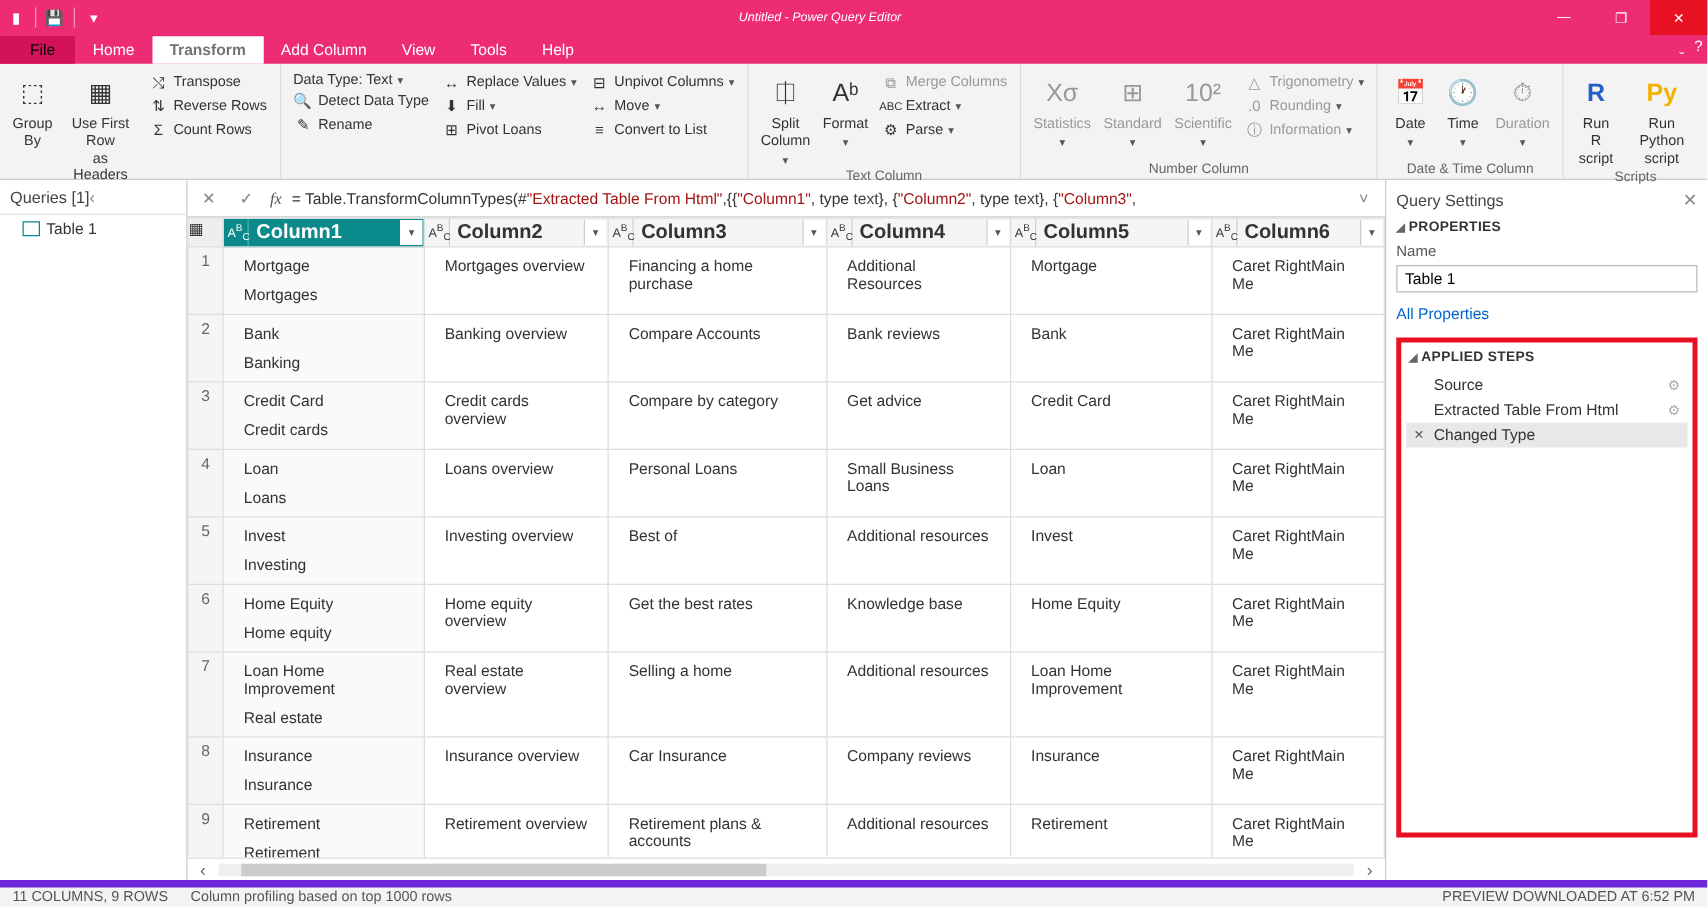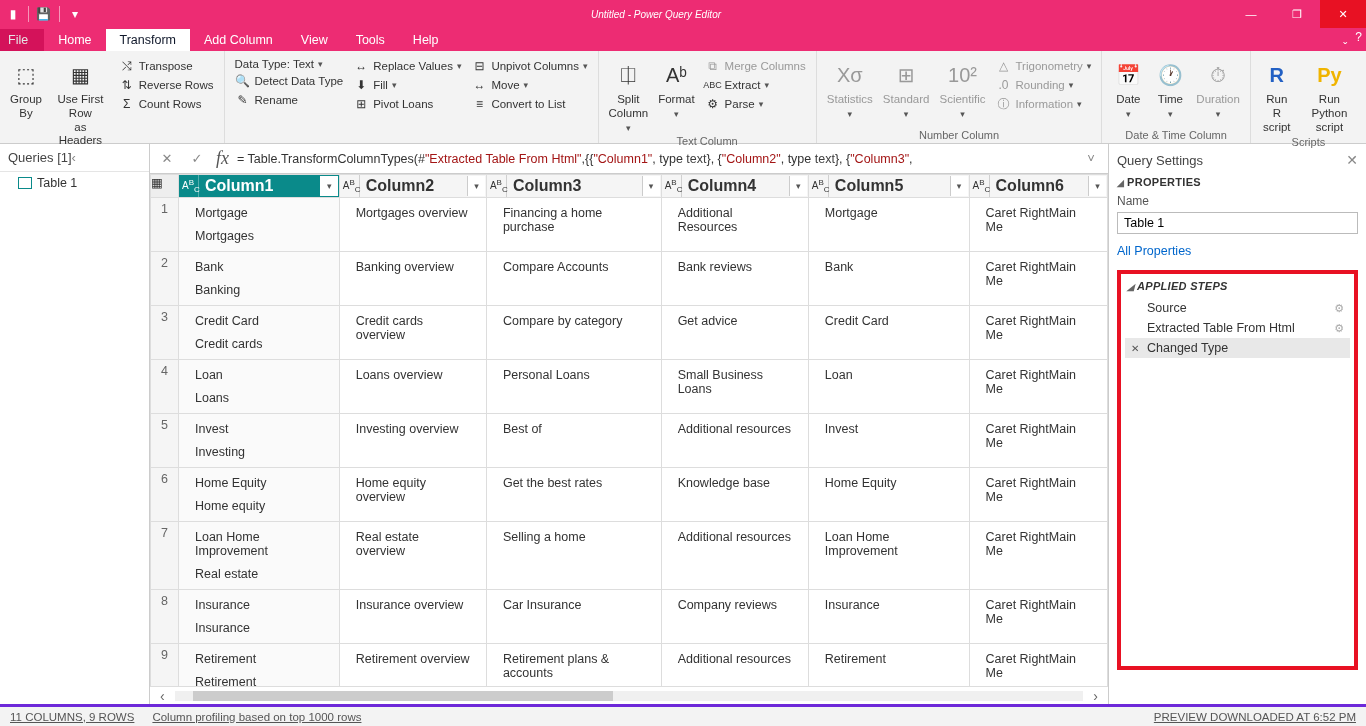--- a/index.html
+++ b/index.html
@@ -11,22 +11,22 @@
 .titlebar-left .qat-icon { width: 18px; height: 18px; display:flex; align-items:center; justify-content:center; font-size:12px; }
 .titlebar .qat-sep { width:1px; height:16px; background: rgba(255,255,255,0.5); margin: 0 2px;}
 .titlebar-title { flex: 1; text-align: center; font-size: 10px; font-style: italic; }
 .titlebar-right { display: flex; }
 .win-btn { width: 46px; height: 28px; display: flex; align-items:center; justify-content:center; color:#fff; font-size:11px;}
 .win-btn.close { background: #e81123; }
 
 
 .tabbar { height: 23px; background: #ed2c73; display: flex; align-items: flex-end; padding-left: 0; position: relative; }
 .tab { padding: 4px 14px; font-size: 12.5px; color: #fff; cursor: pointer; }
-.tab.file { background: #d4125a; color:#e5e5e5; padding-left:8px; padding-right:16px;}
-.tab.active { background: #fff; color: #0f172a; }
+.tab.file { background: #d4125a; color:#000000; padding-left:24px; padding-right:16px;}
+.tab.active { background: #fff; color: #737373; font-weight: bold; }
 .tabbar-right { position:absolute; right:4px; top:2px; display:flex; gap:8px; color:#fff; font-size:12px;}
 
 
 .ribbon { height: 93px; background: #f3f3f3; border-bottom: 1px solid #ccc; display: flex; }
 .ribbon-group { border-right: 1px solid #ddd; padding: 2px 6px 0 6px; display:flex; flex-direction:column; justify-content:space-between; }
 .ribbon-group-content { display:flex; gap:2px; flex:1; align-items:flex-start; padding-top:4px;}
 .ribbon-group-label { text-align:center; font-size:11px; color:#666; padding-bottom:2px;}
 .rbtn-big { display:flex; flex-direction:column; align-items:center; padding:2px 4px; cursor:pointer; font-size:11.5px; text-align:center; line-height:1.2; gap:2px;}
 .rbtn-big .ricon { width:32px; height:32px; display:flex; align-items:center; justify-content:center; font-size:20px;}
 .rbtn-small-col { display:flex; flex-direction:column; gap:1px;}
@@ -38,21 +38,21 @@
 
 .content { display:flex; height: calc(726px - 28px - 23px - 93px - 22px); }
 .queries-pane { width:150px; border-right:1px solid #ccc; background:#fff; }
 .queries-header { padding:6px 8px; font-size:13px; color:#444; display:flex; align-items:center; border-bottom:1px solid #e5e5e5;}
 .queries-item { padding:4px 8px 4px 18px; font-size:12.5px; display:flex; align-items:center; gap:5px; cursor:pointer;}
 .queries-item .qicon { width:14px; height:12px; border:1px solid #0a8a8a; display:inline-block;}
 
 .main-pane { flex:1; display:flex; flex-direction:column; overflow:hidden;}
 .formula-bar { height:30px; border-bottom:1px solid #ccc; display:flex; align-items:center; padding:0 6px; gap:8px; font-size:13px;}
 .formula-bar .fx-btn { width:22px; height:22px; display:flex; align-items:center; justify-content:center; color:#888; cursor:pointer;}
-.formula-bar .fx-label { font-style:italic; font-family:"Segoe UI"; font-size:18px; color:#555;}
+.formula-bar .fx-label { font-style:italic; font-family:"Segoe UI"; font-size:13px; color:#555;}
 .formula-input { flex:1; font-family:Consolas,monospace; font-size:12.5px; white-space:nowrap; overflow:hidden;}
 .formula-input .kw { color:#404040;}
 .formula-input .str { color:#a31515;}
 
 .grid-wrap { flex:1; overflow:hidden; position:relative;}
 .grid { border-collapse:collapse; width:100%;}
 .grid th, .grid td { border:1px solid #ddd; font-size:12.5px; text-align:left; vertical-align:top; }
 .grid th { background:#f5f5f5; font-weight:normal; padding:0; height:22px;}
 .grid th.rownum-h { width:28px; background:#eee;}
 .grid th.col1 { background:#0a8a8a; color:#fff;}
@@ -80,28 +80,28 @@
 .settings-pane { width:258px; border-left:1px solid #ccc; padding:6px 8px; position:relative;}
 .settings-header { font-size:13px; color:#444; display:flex; justify-content:space-between; align-items:flex-end; padding:2px 0 8px;}
 .settings-close { color:#888; cursor:pointer; font-size:14px;}
 .prop-title { font-size:11px; font-weight:700; color:#333; letter-spacing:0.3px;}
 .prop-title::before { content:"◢ "; font-size:9px; color:#666;}
 .prop-sub { font-size:12px; color:#555; margin-top:6px;}
 .prop-input { width:100%; border:1px solid #bbb; padding:3px 6px; font-size:12.5px; margin-top:4px;}
 .prop-link { color:#0066cc; font-size:12.5px; margin-top:10px; cursor:pointer;}
 
 .applied-box { border:4px solid #e81123; margin-top:12px; padding:6px 4px 4px; height:400px;}
-.applied-box .prop-title { margin-bottom:6px; padding-left:2px;font-style:italic;}
+.applied-box .prop-title { margin-bottom:6px; padding-left:2px;}
 .step { padding:3px 6px 3px 22px; font-size:12.5px; cursor:pointer; display:flex; justify-content:space-between; align-items:center;}
 .step .gear { color:#aaa; font-size:11px;}
 .step.selected { background:#e8e8e8; position:relative; padding-left:22px;}
 .step.selected::before { content:"✕"; position:absolute; left:6px; font-size:10px; color:#555;}
 
 
-.statusbar { height:22px; background:#f3f3f3; border-top:3px solid #6d28d9; display:flex; align-items:center; padding:0 10px; font-size:11.5px; color:#555; justify-content:space-between;text-decoration:underline;}
+.statusbar { height:22px; background:#f3f3f3; border-top:6px solid #6d28d9; display:flex; align-items:center; padding:0 10px; font-size:11.5px; color:#555; justify-content:space-between;}
 .statusbar .left { display:flex; gap:18px;}
 
 .abc-sup { font-size:8px; vertical-align:super;}
 .abc-sub { font-size:8px; vertical-align:sub;}
 </style>
 </head>
 <body>
 
 <div class="titlebar">
   <div class="titlebar-left">

